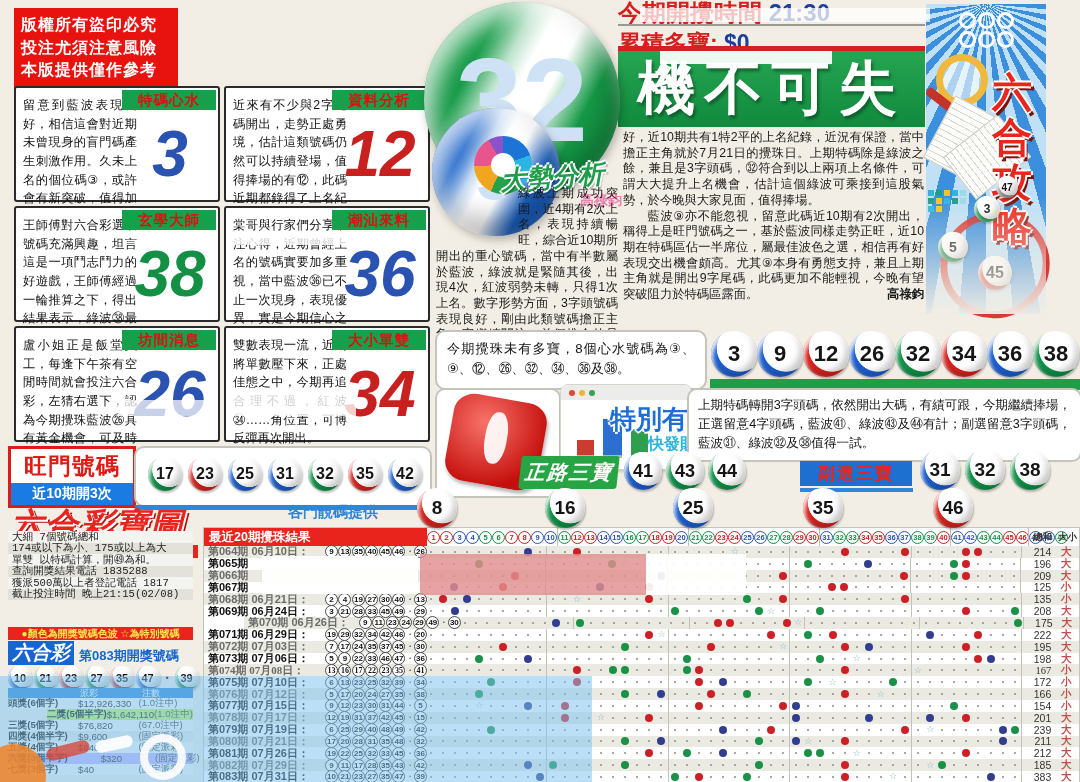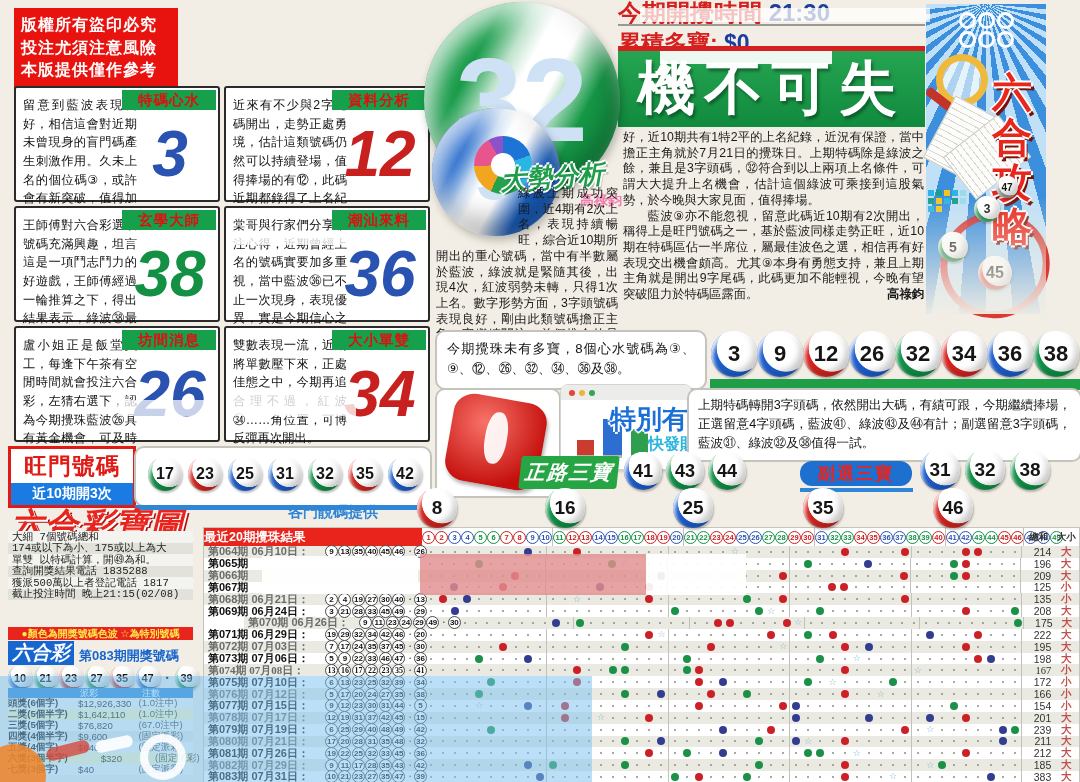--- a/index.html
+++ b/index.html
@@ -43,21 +43,21 @@
   .banner::after{content:"";position:absolute;left:0;bottom:0;width:100%;height:38%;
         background:linear-gradient(rgba(255,255,255,0),rgba(242,238,229,.95));}
   .bchar{font-size:40px;font-weight:900;color:#e8261c;line-height:1.12;
         text-shadow:-2px 0 #fff,2px 0 #fff,0 -2px #fff,0 2px #fff,3px 4px 0 #7a1008;}
   .ring{border:3px solid #fff;border-radius:50%;width:11px;height:11px;flex:none;}
   .ticket{background:#fcfcfa;border:1px solid #c9c9c0;
         background-image:repeating-linear-gradient(#fcfcfa 0 5px,#d8d8d0 5px 6px);}
   
   .btitle{font-size:33px;font-weight:900;color:#e8241d;font-style:italic;letter-spacing:2px;
         text-shadow:1.5px 1.5px 0 #fff,3px 3px 0 #b00d0d;}
-  .redbar{background:#e8241d;color:#fff;font-weight:800;font-size:12.5px;display:flex;align-items:center;}
+  .redbar{background:#e8241d;color:#fff;font-weight:800;font-size:12.5px;display:flex;align-items:center;padding-left:5px;}
   .rulerow{font-size:10.6px;color:#222;display:flex;align-items:center;padding-left:4px;white-space:nowrap;}
   .notebar{background:#e8241d;color:#ffe84a;font-weight:700;font-size:10px;display:flex;align-items:center;justify-content:center;white-space:nowrap;}
   .bluechip{background:#1766cf;color:#fff;font-weight:900;font-style:italic;font-size:19px;display:flex;align-items:center;justify-content:center;}
   .prizehead{background:#2f86d6;color:#fff;font-size:9px;display:flex;align-items:center;}
   .prow{display:flex;align-items:center;font-size:9.6px;height:11px;white-space:nowrap;}
   .prow .c1{width:72px;font-weight:800;color:#111;}
   .prow .c2{width:62px;color:#222;}
   .prow .c3{width:56px;color:#444;}
   
   .chartwrap{background:#fff;border:1px solid #c5c5bc;}
@@ -251,21 +251,21 @@
     <div class="boxtext" style="font-size:12.6px;padding:6px 9px;">上期特碼轉開3字頭碼，依然開出大碼，有績可跟，今期繼續捧場，正選留意4字頭碼，藍波㊶、綠波㊸及㊹有計；副選留意3字頭碼，藍波㉛、綠波㉜及㊳值得一試。</div>
   </div>
   <div class="abs badge-green" style="left:520px;top:456px;width:98px;height:33px;">
     <span>正路三寶</span>
   </div>
   <div class="abs" id="main-balls" style="left:624px;top:452px;display:flex;gap:4px;">
       <div class="ball" style="height: 38px; width: 38px; font-size: 18px; background: radial-gradient(circle at 63% 38%, rgb(255, 255, 255) 56%, rgb(29, 95, 208) 58%);">41</div>
       <div class="ball" style="height: 38px; width: 38px; font-size: 18px; background: radial-gradient(circle at 63% 38%, rgb(255, 255, 255) 56%, rgb(15, 147, 71) 58%);">43</div>
       <div class="ball" style="height: 38px; width: 38px; font-size: 18px; background: radial-gradient(circle at 63% 38%, rgb(255, 255, 255) 56%, rgb(15, 147, 71) 58%);">44</div>
     </div>
-  <div class="abs badge-blue" style="left:800px;top:461px;width:112px;height:25px;border-radius:12px;">
+  <div class="abs badge-blue" style="left:800px;top:461px;width:112px;height:25px;">
     <span>副選三寶</span>
   </div>
   <div class="abs" style="left:800px;top:488px;width:113px;height:4px;background:#2f86d6;"></div>
   <div class="abs" id="alt-balls" style="left:920px;top:450px;display:flex;gap:5px;">
       <div class="ball" style="height: 40px; width: 40px; font-size: 19px; background: radial-gradient(circle at 63% 38%, rgb(255, 255, 255) 56%, rgb(29, 95, 208) 58%);">31</div>
       <div class="ball" style="height: 40px; width: 40px; font-size: 19px; background: radial-gradient(circle at 63% 38%, rgb(255, 255, 255) 56%, rgb(15, 147, 71) 58%);">32</div>
       <div class="ball" style="height: 40px; width: 40px; font-size: 19px; background: radial-gradient(circle at 63% 38%, rgb(255, 255, 255) 56%, rgb(15, 147, 71) 58%);">38</div>
     </div>
 
   <div class="abs luckylabel" style="left:8px;top:446px;width:122px;">
@@ -311,41 +311,41 @@
     <span style="width:72px;"></span>
     <span style="width:62px;">派彩</span>
     <span style="width:51px;">注數</span>
   </div>
   <div class="abs" id="prizes" style="left:8px;top:698px;width:185px;">
       <div class="prow" style="background: rgb(246, 246, 241);">
         <span class="c1">頭獎(6個字)</span>
         <span class="c2">$12,926,330</span>
         <span class="c3">(1.0注中)</span>
       </div>
-      <div class="prow" style="background: #fef9c3;">
+      <div class="prow" style="background: #bef264; margin-left: 39px;">
         <span class="c1">二獎(5個半字)</span>
         <span class="c2">$1,642,110</span>
         <span class="c3">(1.0注中)</span>
       </div>
       <div class="prow" style="background: rgb(246, 246, 241);">
         <span class="c1">三獎(5個字)</span>
         <span class="c2">$76,820</span>
         <span class="c3">(67.0注中)</span>
       </div>
       <div class="prow" style="background: rgb(233, 233, 225);">
         <span class="c1">四獎(4個半字)</span>
         <span class="c2">$9,600</span>
         <span class="c3">(固定派彩)</span>
       </div>
       <div class="prow" style="background: rgb(246, 246, 241);">
         <span class="c1">五獎(4個字)</span>
         <span class="c2">$640</span>
         <span class="c3">(固定派彩)</span>
       </div>
-      <div class="prow" style="background: #fef9c3; gap: 33px;">
+      <div class="prow" style="background: #c4b5fd; gap: 33px;">
         <span class="c1">六獎(3個半字)</span>
         <span class="c2">$320</span>
         <span class="c3">(固定派彩)</span>
       </div>
       <div class="prow" style="background: rgb(246, 246, 241);">
         <span class="c1">七獎(3個字)</span>
         <span class="c2">$40</span>
         <span class="c3">(固定派彩)</span>
       </div>
     </div>

